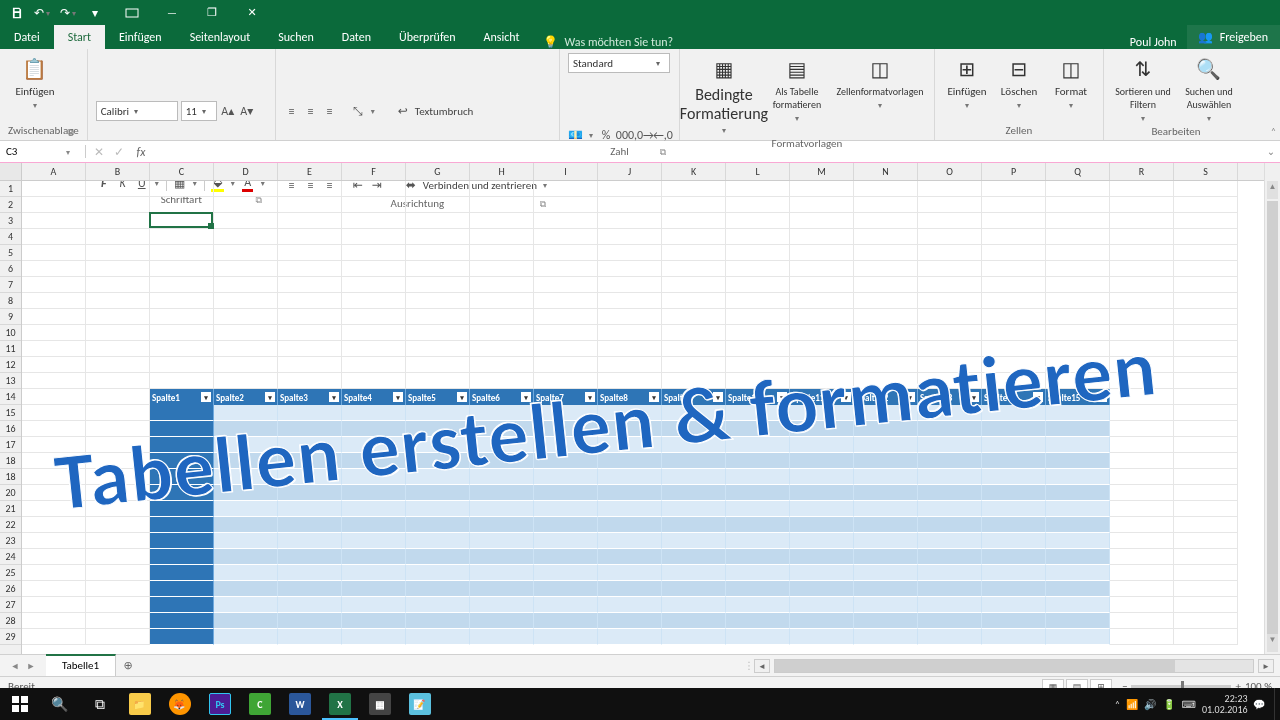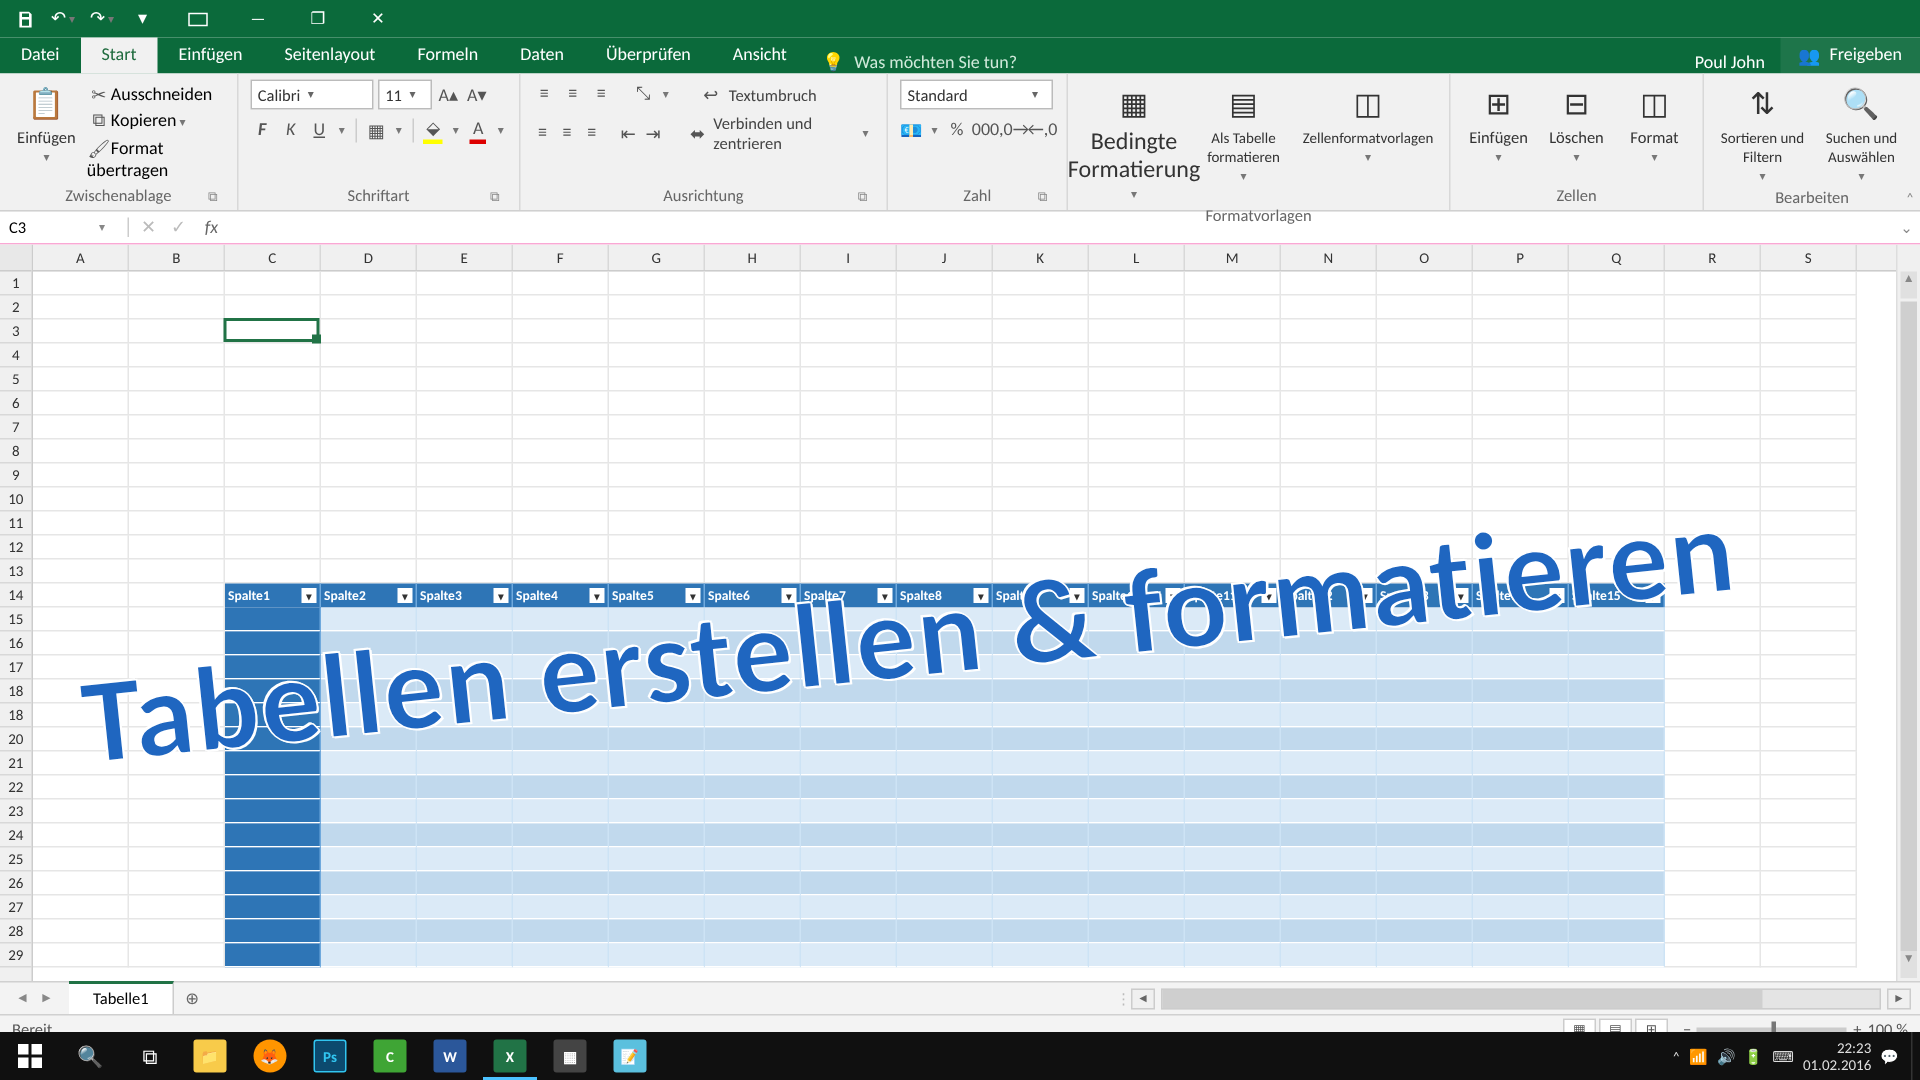--- a/index.html
+++ b/index.html
@@ -24,21 +24,21 @@
 .ribbon-tabs .share { display: flex; align-items: center; gap: 6px; padding: 0 12px; height: 24px; background: rgba(255,255,255,.08); }
 
 
 .ribbon { height: 92px; background: #f1f1f1; border-bottom: 1px solid #d0d0d0; display: flex; align-items: stretch; position: relative; }
 .group { border-right: 1px solid #d8d8d8; padding: 4px 8px 2px 8px; display: flex; flex-direction: column; justify-content: space-between; }
 .group .g-body { display: flex; gap: 4px; align-items: flex-start; }
 .group .g-label { font-size: 11px; color: #666; text-align: center; padding-top: 2px; position: relative; height: 16px; }
 .group .launcher { position: absolute; right: 2px; bottom: 0; width: 12px; height: 12px; font-size: 9px; color: #888; text-align: center; line-height: 12px; }
 .bigbtn { display: flex; flex-direction: column; align-items: center; justify-content: flex-start; width: 54px; text-align: center; font-size: 11px; color: #333; gap: 2px; padding-top: 2px; }
 .bigbtn .ico { width: 28px; height: 28px; display: flex; align-items: center; justify-content: center; font-size: 20px; }
-.smrow { display: flex; gap: 3px; align-items: center; }
+.smrow { display: flex; gap: 3px; align-items: center; margin-top: 48px; }
 .smrow .sm { display: flex; align-items: center; gap: 4px; font-size: 11px; color: #444; height: 20px; padding: 0 2px; }
 .smico { width: 16px; height: 16px; display: inline-flex; align-items: center; justify-content: center; font-size: 12px; color: #555; }
 .smdd { font-size: 8px; color: #777; padding: 0 2px; }
 .selbox { height: 20px; border: 1px solid #bbb; background: #fff; display: flex; align-items: center; padding: 0 4px; font-size: 11px; color: #333; }
 .seldd { width: 14px; text-align: center; color: #666; font-size: 8px; }
 .rbn-collapse { position: absolute; right: 4px; bottom: 2px; font-size: 10px; color: #888; }
 
 
 .fbar { height: 22px; display: flex; align-items: center; border-bottom: 1px solid #f9a8d4; background: #fff; }
 .namebox { width: 86px; border-right: 1px solid #ccc; display: flex; align-items: center; }
@@ -105,21 +105,21 @@
 .taskbar .apps { display: flex; }
 .taskbar .apps .app { width: 40px; height: 32px; display: flex; align-items: center; justify-content: center; font-size: 11px; font-weight: bold; position: relative; }
 .taskbar .apps .app.active::after { content: ""; position: absolute; left: 2px; right: 2px; bottom: 0; height: 2px; background: #4cc2ff; }
 .taskbar .tray { margin-left: auto; display: flex; align-items: center; gap: 6px; padding: 0 8px; font-size: 10px; color: #ddd; }
 .taskbar .clock { text-align: right; line-height: 1.1; font-size: 10px; }
 .taskbar .showdesk { width: 6px; height: 32px; border-left: 1px solid #333; }
 
 .appicon { width: 22px; height: 22px; border-radius: 2px; display: flex; align-items: center; justify-content: center; font-size: 10px; font-weight: bold; }
 .excel-i { background: #217346; color: #fff; }
 .word-i { background: #2b579a; color: #fff; }
-.ps-i { background: #0c4a6e; color: #31c5f0; border: 1px solid #31c5f0; }
+.ps-i { background: #4c1d95; color: #31c5f0; border: 1px solid #31c5f0; }
 .ff-i { background: #ff9500; color: #fff; border-radius: 50%; }
 .fx-i { background: #f8cb4a; color: #333; }
 .ct-i { background: #3fa535; color: #fff; }
 .calc-i { background: #444; color: #fff; }
 .np-i { background: #5bc0de; color: #fff; }
 
 svg { display: block; }
 </style>
 </head>
 <body>
@@ -145,21 +145,21 @@
     <div class="wbtn">❐</div>
     <div class="wbtn">✕</div>
   </div>
 </div>
 
 <div class="ribbon-tabs">
   <div class="tab file">Datei</div>
   <div class="tab active">Start</div>
   <div class="tab">Einfügen</div>
   <div class="tab">Seitenlayout</div>
-  <div class="tab">Formeln</div>
+  <div class="tab">Suchen</div>
   <div class="tab">Daten</div>
   <div class="tab">Überprüfen</div>
   <div class="tab">Ansicht</div>
   <div class="tellme">
       <span>💡</span>
       <span>Was möchten Sie tun?</span>
     </div>
   <div class="spacer"></div>
   <div class="user">Poul John</div>
   <div class="share">
@@ -169,25 +169,20 @@
 </div>
 
 <div class="ribbon">
 
   <div class="group">
     <div class="g-body">
       <div class="bigbtn">
         <div class="ico">📋</div>
         <span>Einfügen</span>
         <span class="smdd">▾</span>
-      </div>
-      <div style="display:flex;flex-direction:column;gap:2px;padding-top:2px">
-        <div class="sm"><span class="smico">✂</span><span>Ausschneiden</span></div>
-        <div class="sm"><span class="smico">⧉</span><span>Kopieren</span><span class="smdd">▾</span></div>
-        <div class="sm"><span class="smico">🖌</span><span>Format übertragen</span></div>
       </div>
     </div>
     <div class="g-label"><span>Zwischenablage</span><span class="launcher">⧉</span></div>
   </div>
 
   <div class="group">
     <div class="g-body" style="flex-direction:column;gap:6px">
       <div class="smrow">
         <div class="selbox" style="width:82px">
             <span>Calibri</span>

